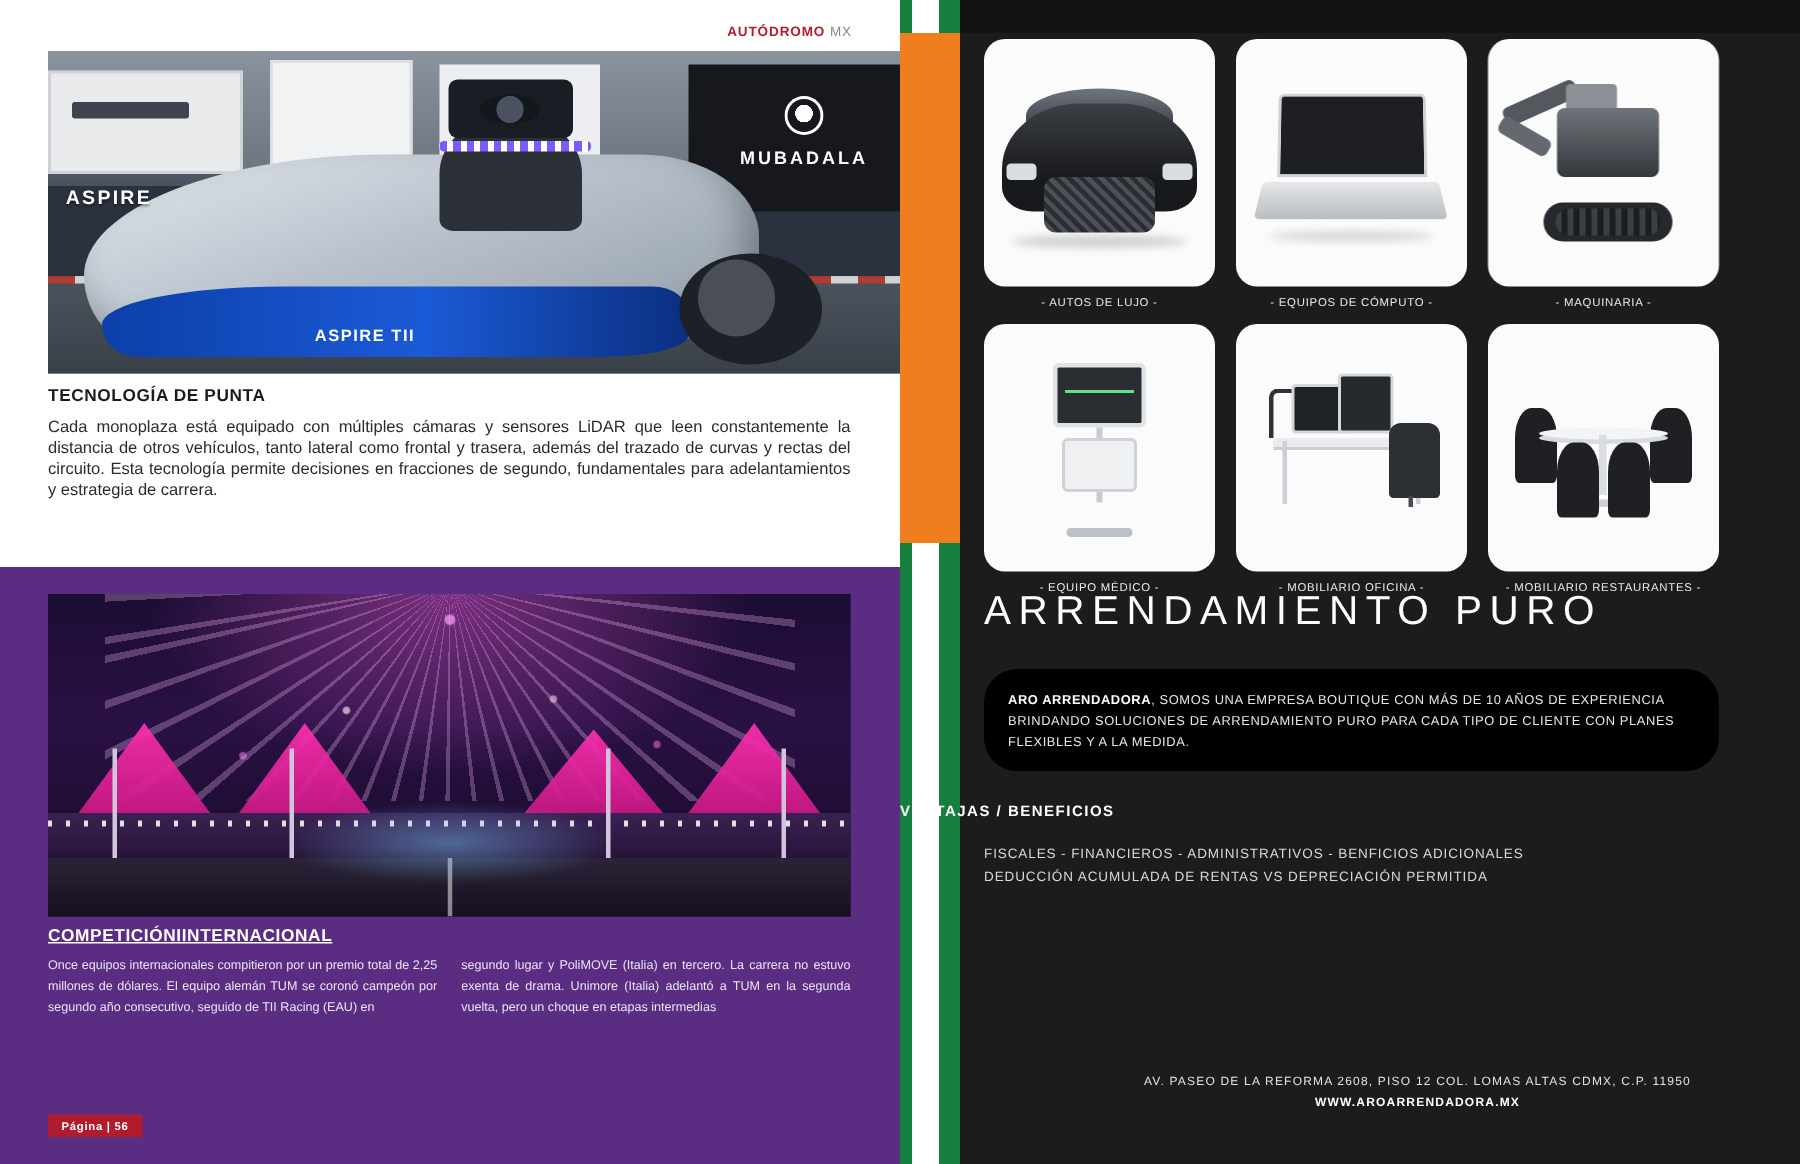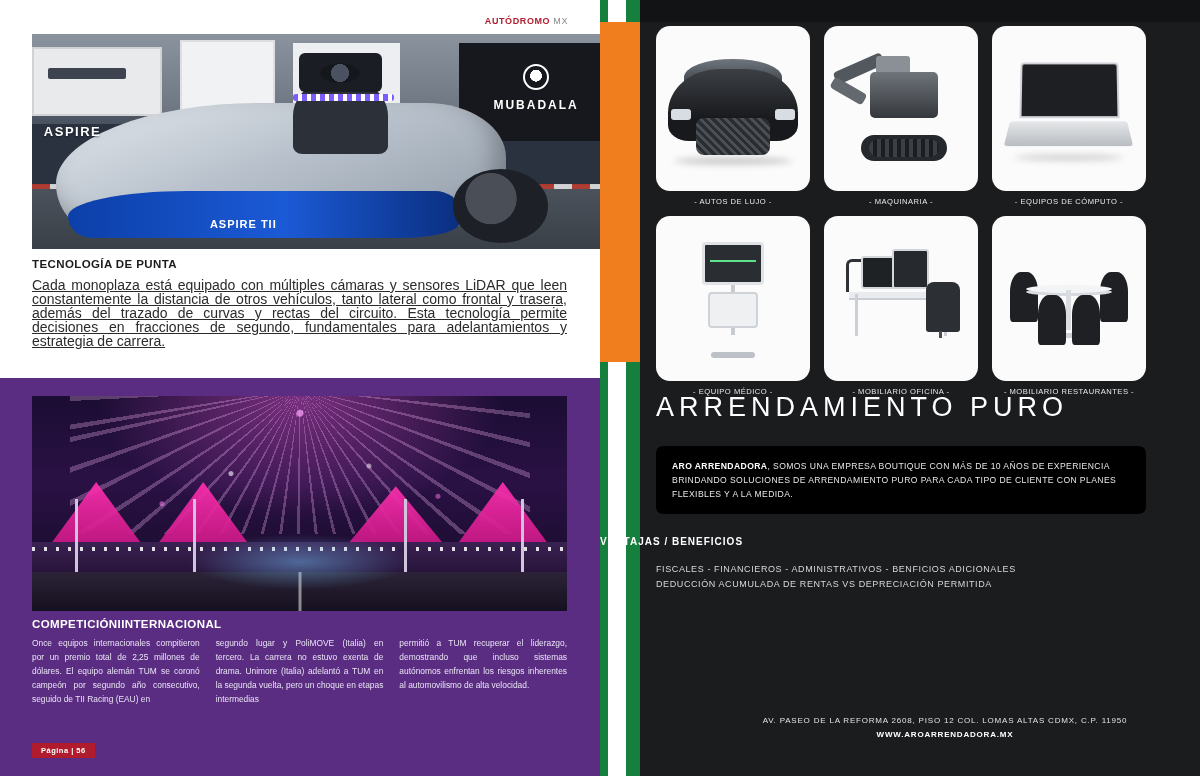--- a/index.html
+++ b/index.html
@@ -153,26 +153,25 @@
   .cols2 {
     position: absolute;
     left: 32px;
     width: 535px;
     display: flex;
     gap: 18px;
   }
   .cols2.c1 { top: 278px; }
   .cols2 p {
     flex: 1;
-    font-size: 14px;
+    font-size: 11px;
     line-height: 14px;
     color: #2b2b2b;
     text-align: justify;
     hyphens: auto;
-    text-decoration: underline;
   }
 
   
   .photo2 {
     position: absolute;
     left: 32px; top: 18px;
     width: 535px; height: 215px;
     overflow: hidden;
     background: #160b2a;
   }
@@ -222,21 +221,21 @@
     position:absolute; width:3px; height:34%; bottom:18%;
     background: #cfc6dd;
   }
   .pl-a{ left:8%; } .pl-b{ left:30%; } .pl-c{ right:30%; } .pl-d{ right:8%; }
   .p2-glow {
     position:absolute; left:50%; bottom:10%; width:42%; height:26%;
     transform:translateX(-50%);
     background: radial-gradient(ellipse at center, rgba(120,200,255,.45) 0%, transparent 70%);
   }
 
-  .sec-title.t2 { top: 240px; color:#ffffff; }
+  .sec-title.t2 { top: 240px; color:#ffffff;text-decoration:underline; }
   .cols3 {
     position: absolute;
     left: 32px;
     top: 258px;
     width: 535px;
     display: flex;
     gap: 16px;
   }
   .cols3 p {
     flex: 1;
@@ -359,21 +358,21 @@
     font-size: 27px;
     letter-spacing: 5px;
     color: #ffffff;
     font-weight: 400;
   }
   .desc-box {
     position: absolute;
     left: 56px; top: 446px;
     width: 490px;
     background: #000000;
-    border-radius: 7px;
+    border-radius: 22px;
     padding: 13px 16px;
   }
   .desc-box p {
     font-size: 8.6px;
     line-height: 14px;
     letter-spacing: .4px;
     color: #e6e6e6;
   }
   .desc-box b { color:#ffffff; }
 
@@ -463,21 +462,20 @@
       <div class="p2-track"></div>
       <div class="p2-trackline"></div>
       <div class="p2-glow"></div>
     </div>
 
     <div class="sec-title t2">COMPETICIÓNIINTERNACIONAL</div>
 
     <div class="cols3">
       <p>Once equipos internacionales compitieron por un premio total de 2,25 millones de dólares. El equipo alemán TUM se coronó campeón por segundo año consecutivo, seguido de TII Racing (EAU) en</p>
       <p>segundo lugar y PoliMOVE (Italia) en tercero. La carrera no estuvo exenta de drama. Unimore (Italia) adelantó a TUM en la segunda vuelta, pero un choque en etapas intermedias</p>
-      <p>permitió a TUM recuperar el liderazgo, demostrando que incluso sistemas autónomos enfrentan los riesgos inherentes al automovilismo de alta velocidad.</p>
     </div>
 
     <div class="page-tag">Página | 56</div>
   </div>
 </div>
 
 <div class="right-page">
 
   <div class="rp-white-left"></div>
   <div class="rp-orange-left"></div>
@@ -495,36 +493,36 @@
         <div class="car-grille"></div>
         <div class="car-hl l"></div>
         <div class="car-hl r"></div>
         <div class="car-shadow"></div>
       </div>
       <div class="card-cap">- AUTOS DE LUJO -</div>
     </div>
 
     <div class="cardwrap">
       <div class="card">
+        <div class="lap-screen"></div>
+        <div class="lap-base"></div>
+        <div class="lap-shadow"></div>
+      </div>
+      <div class="card-cap">- EQUIPOS DE CÓMPUTO -</div>
+    </div>
+
+    <div class="cardwrap">
+      <div class="card">
         <div class="exc-arm"></div>
         <div class="exc-arm2"></div>
         <div class="exc-cab"></div>
         <div class="exc-body"></div>
         <div class="exc-track"></div>
       </div>
       <div class="card-cap">- MAQUINARIA -</div>
-    </div>
-
-    <div class="cardwrap">
-      <div class="card">
-        <div class="lap-screen"></div>
-        <div class="lap-base"></div>
-        <div class="lap-shadow"></div>
-      </div>
-      <div class="card-cap">- EQUIPOS DE CÓMPUTO -</div>
     </div>
 
     <div class="cardwrap">
       <div class="card">
         <div class="med-pole"></div>
         <div class="med-mon"></div>
         <div class="med-unit"></div>
         <div class="med-base"></div>
       </div>
       <div class="card-cap">- EQUIPO MÉDICO -</div>

